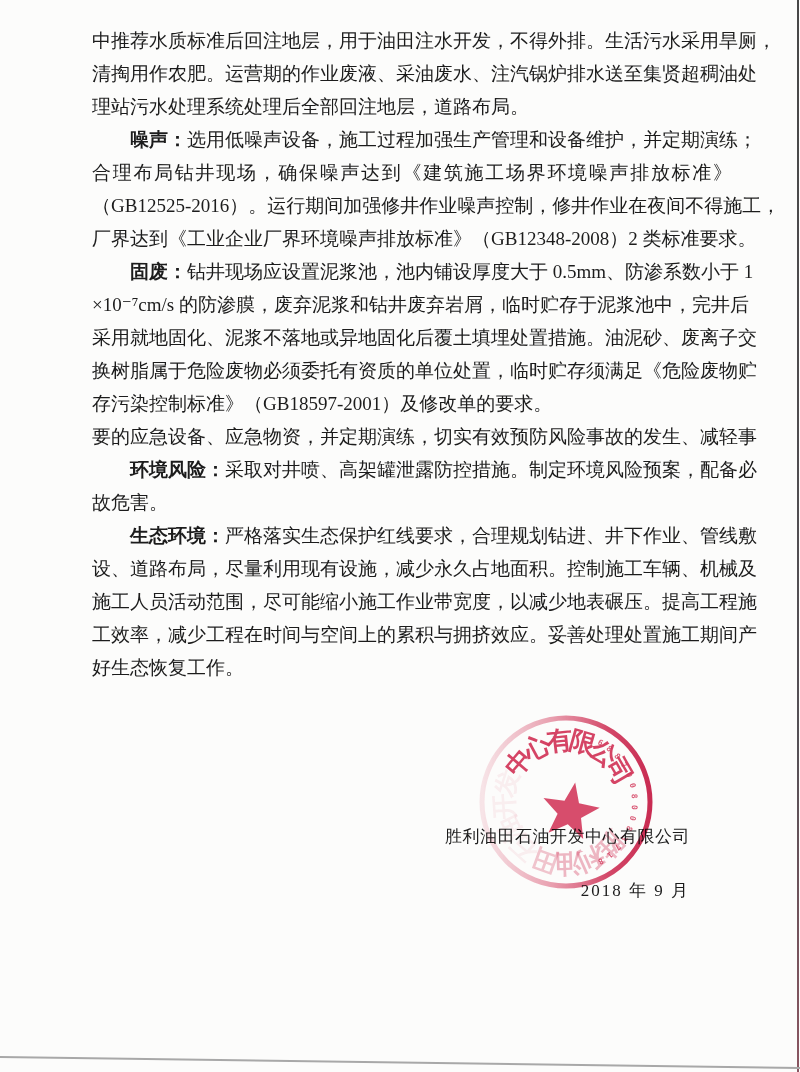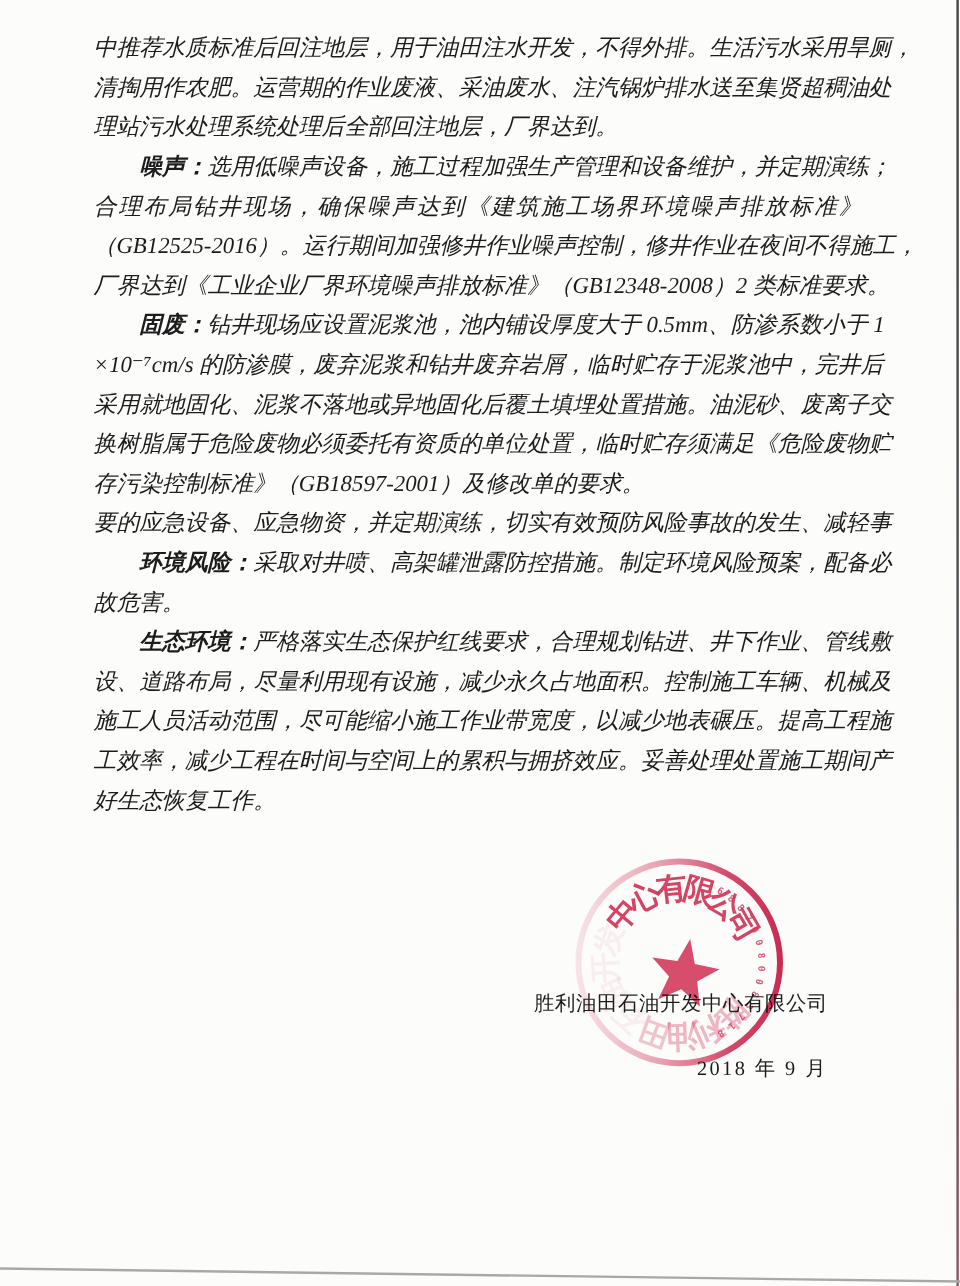--- a/index.html
+++ b/index.html
@@ -2,22 +2,22 @@
 <html><head>
 <meta charset="utf-8">
 <style>
   html,body{margin:0;padding:0;}
   body{
     width:800px;height:1072px;position:relative;overflow:hidden;
     background:#fcfcfb;
     font-family:"Liberation Serif","DejaVu Serif",serif;
   }
   .text-block{
-    position:absolute;left:78px;top:24px;width:640px;
-    color:#1c1c1c;font-size:19px;line-height:33px;font-style:italic;
+    position:absolute;left:92px;top:24px;width:640px;
+    color:#1c1c1c;font-size:19px;line-height:33px;
   }
   .line{
     text-align:justify;text-align-last:justify;
     height:33px;white-space:nowrap;
   }
   .line.last{text-align-last:left;}
   .line.first{text-indent:38px;}
   .lead{font-weight:bold;font-family:"Liberation Sans","DejaVu Sans",sans-serif;margin-top:33px;}
   .signature-block{
     position:absolute;right:110px;top:825px;text-align:right;
@@ -49,21 +49,21 @@
   }
 </style>
 </head>
 <body>
 
 <div class="text-block">
 
   <div>
     <div class="line">中推荐水质标准后回注地层，用于油田注水开发，不得外排。生活污水采用旱厕，</div>
     <div class="line">清掏用作农肥。运营期的作业废液、采油废水、注汽锅炉排水送至集贤超稠油处</div>
-    <div class="line last">理站污水处理系统处理后全部回注地层，厂界达到。</div>
+    <div class="line last">理站污水处理系统处理后全部回注地层，道路布局。</div>
   </div>
 
   <div>
     <div class="line first"><span class="lead">噪声：</span><span>选用低噪声设备，施工过程加强生产管理和设备维护，并定期演练；</span></div>
     <div class="line">合理布局钻井现场，确保噪声达到《建筑施工场界环境噪声排放标准》</div>
     <div class="line">（GB12525-2016）。运行期间加强修井作业噪声控制，修井作业在夜间不得施工，</div>
     <div class="line last">厂界达到《工业企业厂界环境噪声排放标准》（GB12348-2008）2 类标准要求。</div>
   </div>
 
   <div>

